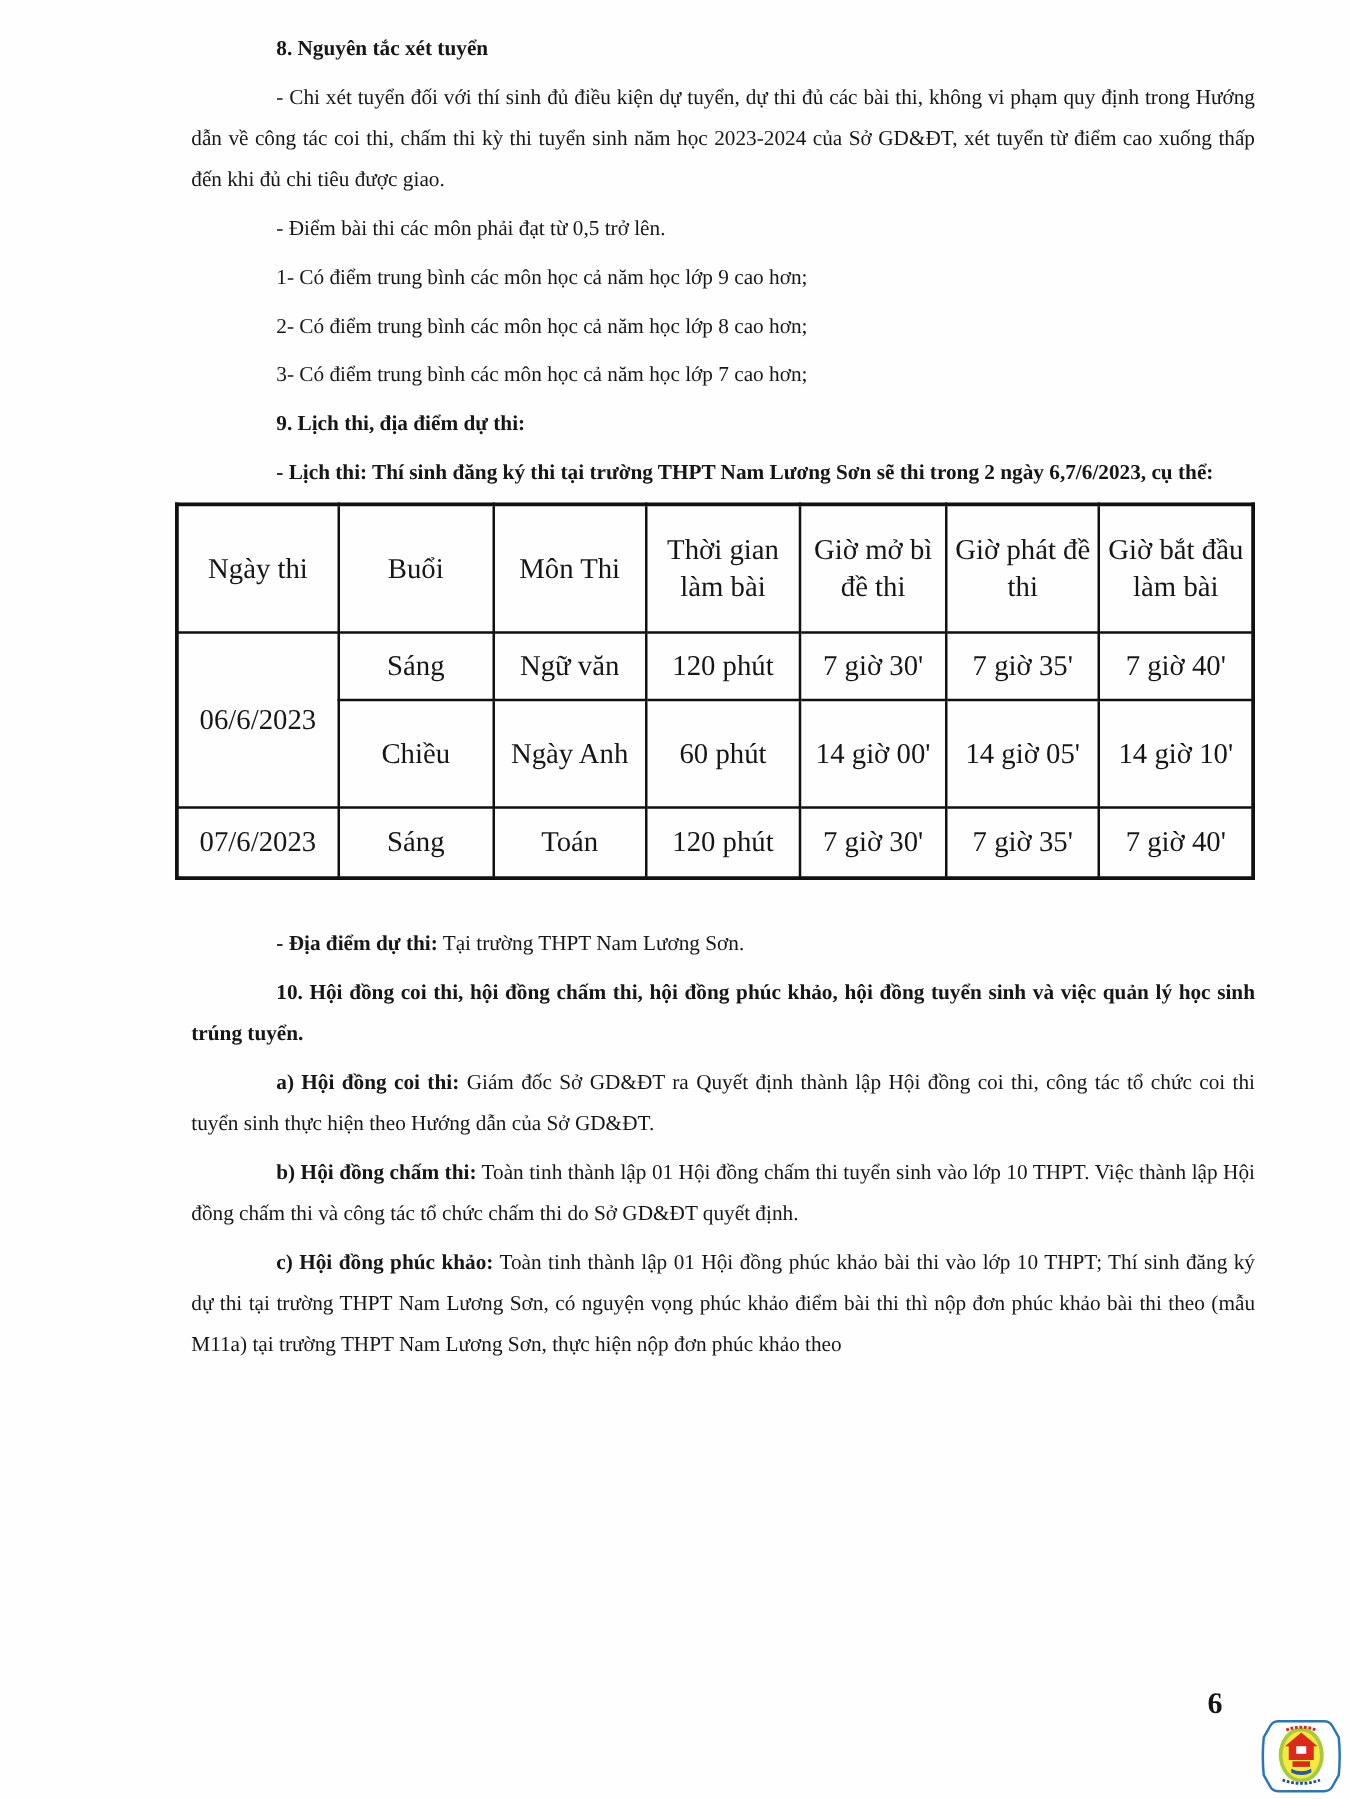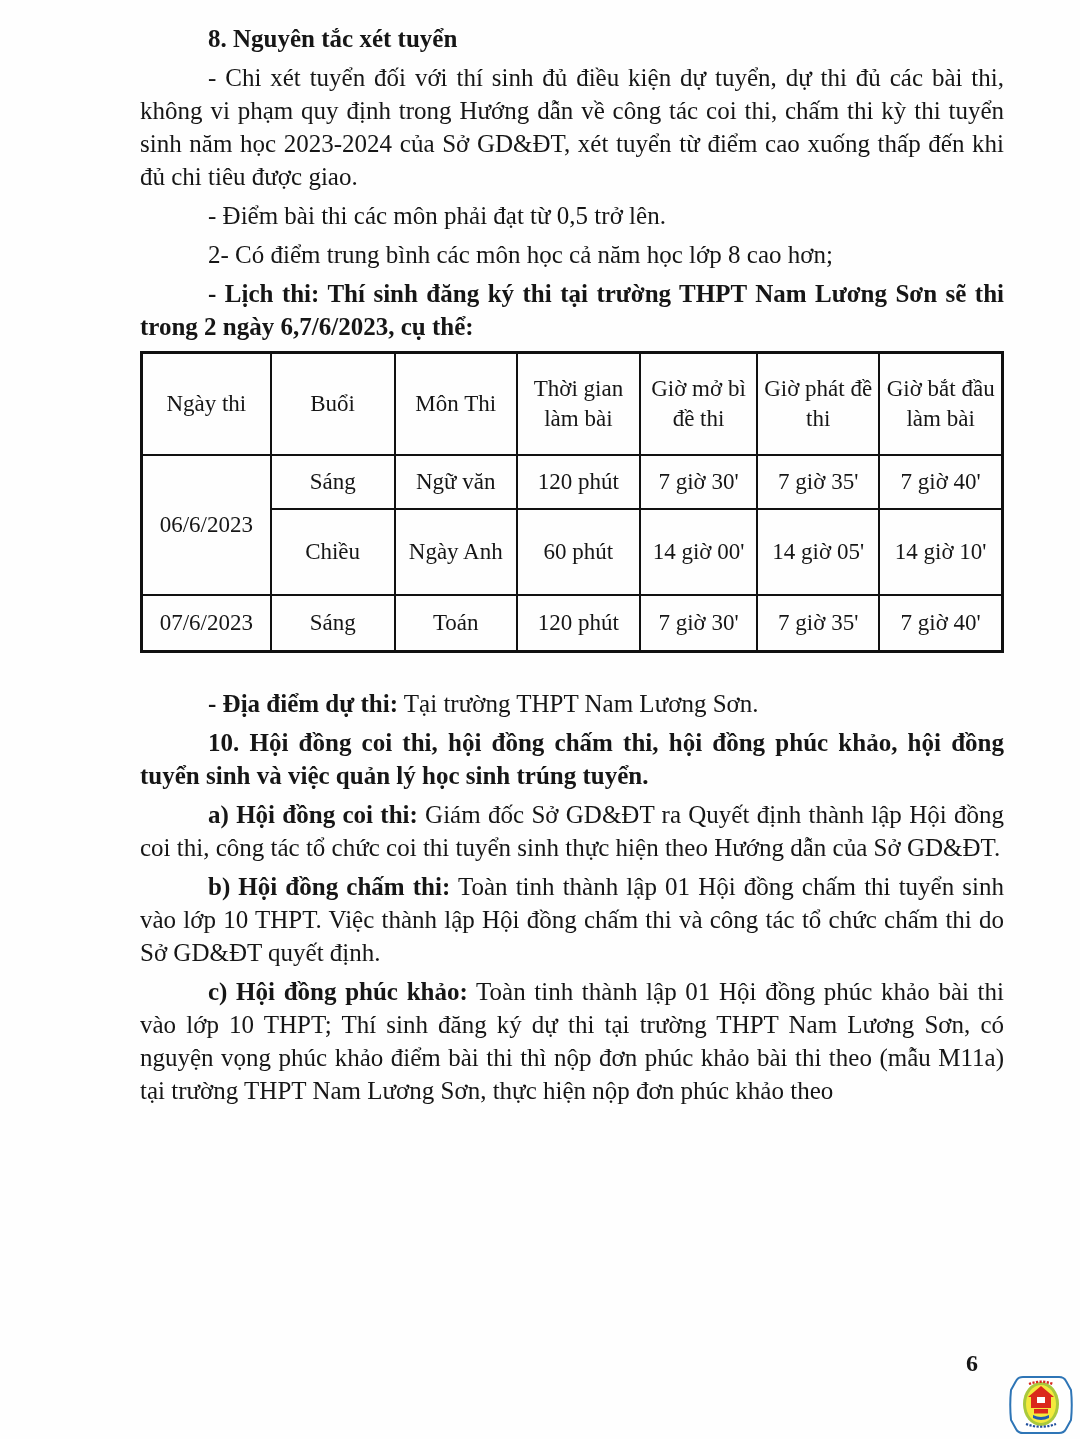--- a/index.html
+++ b/index.html
@@ -6,22 +6,22 @@
   .page{
     position:relative;
     width:1080px;height:1439px;
     background:#fefefe;
     font-family:"Liberation Serif","DejaVu Serif",serif;
     color:#161616;
     overflow:hidden;
   }
   .content{position:absolute;left:140px;top:22px;width:864px;}
   .blk{
-    font-size:25px;line-height:33px;
-    margin:0 0 6px 0;
+    font-size:17px;line-height:33px;
+    margin:0 0 6px 13px;
     text-indent:68px;
     text-align:justify;
   }
   .b{font-weight:bold;}
   .list .blk{margin-bottom:6px;}
   table.sched{
     width:100%;
     border-collapse:collapse;
     border:3px solid #111;
     margin:8px 0 0 0;
@@ -52,23 +52,26 @@
 <body>
 
 <div class="page">
   <div class="content">
 
     <div class="blk b">8. Nguyên tắc xét tuyển</div>
     <p class="blk">- Chi xét tuyển đối với thí sinh đủ điều kiện dự tuyển, dự thi đủ các bài thi, không vi phạm quy định trong Hướng dẫn về công tác coi thi, chấm thi kỳ thi tuyển sinh năm học 2023-2024 của Sở GD&amp;ĐT, xét tuyển từ điểm cao xuống thấp đến khi đủ chi tiêu được giao.</p>
     <p class="blk">- Điểm bài thi các môn phải đạt từ 0,5 trở lên.</p>
 
     <div class="list">
+      <p class="blk">1- Có điểm trung bình các môn học cả năm học lớp 9 cao hơn;</p>
       <p class="blk">2- Có điểm trung bình các môn học cả năm học lớp 8 cao hơn;</p>
+      <p class="blk">3- Có điểm trung bình các môn học cả năm học lớp 7 cao hơn;</p>
     </div>
 
+    <div class="blk b">9. Lịch thi, địa điểm dự thi:</div>
     <p class="blk b">- Lịch thi: Thí sinh đăng ký thi tại trường THPT Nam Lương Sơn sẽ thi trong 2 ngày 6,7/6/2023, cụ thể:</p>
 
     <table class="sched">
       <colgroup>
         <col style="width:15.0%">
           <col style="width:14.4%">
           <col style="width:14.2%">
         <col style="width:14.3%">
           <col style="width:13.6%">
           <col style="width:14.2%">

